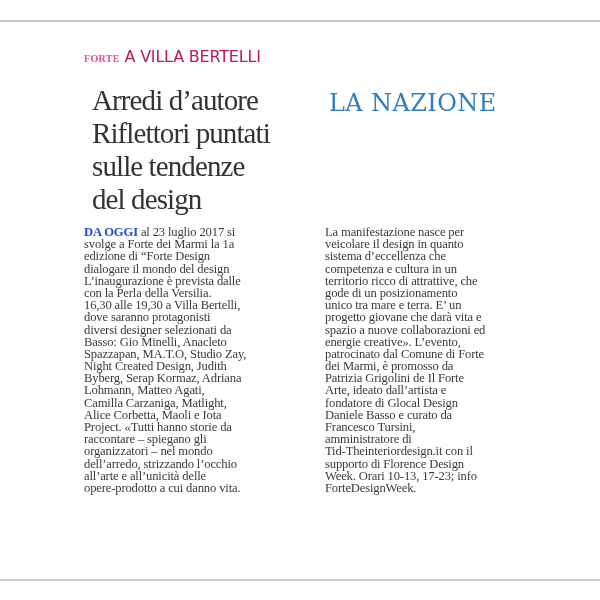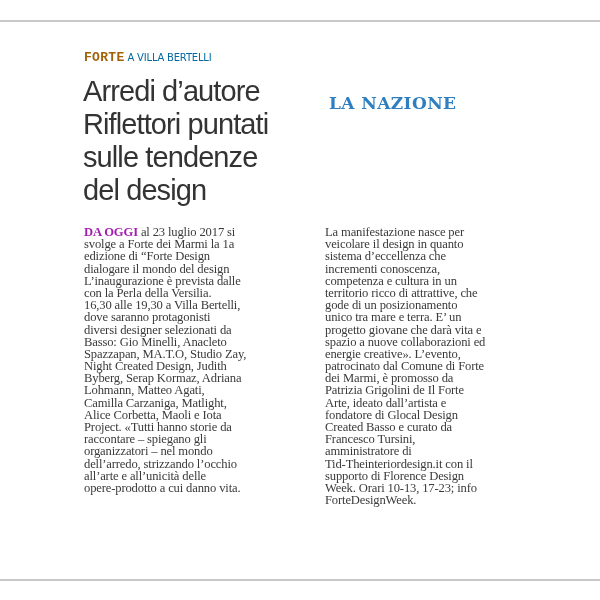--- a/index.html
+++ b/index.html
@@ -31,55 +31,55 @@
       left: 84px;
       top: 50px;
       font-family: "Liberation Sans", sans-serif;
       font-size: 13px;
       line-height: 14px;
       white-space: nowrap;
       color: #222;
       letter-spacing: 0.1px;
     }
     .kicker .kicker-accent {
-      color: #a16207;
+      color: #ec4899;
       font-weight: bold;
-      font-family: Liberation Mono, monospace;
-      font-size: 13px;
+      font-family: Liberation Serif, serif;
+      font-size: 10px;
       letter-spacing: 0.3px;
     }
     .kicker .kicker-rest {
       font-family: "DejaVu Sans", sans-serif;
-      font-size: 10px;
+      font-size: 16px;
       letter-spacing: -0.2px;
-      color: #0369a1;
+      color: #be185d;
     }
 
     .headline {
       position: absolute;
       left: 83px;
       top: 75px;
       width: 240px;
-      margin: 0;
-      font-family: Liberation Sans, sans-serif;
+      margin: 9px;
+      font-family: Liberation Serif, serif;
       font-weight: normal;
       font-size: 29px;
       line-height: 33px;
       letter-spacing: -0.9px;
       color: #333333;
     }
     .headline span { display: block; white-space: nowrap; }
 
     .logo {
       position: absolute;
       left: 329px;
       top: 92px;
       font-family: "DejaVu Serif", serif;
-      font-weight: bold;
-      font-size: 17px;
+      font-weight: normal;
+      font-size: 24px;
       line-height: 22px;
       color: #2f7fc0;
       letter-spacing: 0.4px;
       white-space: nowrap;
       text-align: center;
     }
 
     .column {
       position: absolute;
       top: 226px;
@@ -91,21 +91,21 @@
     }
     .column.left { left: 84px; width: 220px; }
     .column.right { left: 325px; width: 225px; }
     .column .line {
       display: block;
       white-space: nowrap;
       height: 12.2px;
     }
     .lead {
       font-weight: bold;
-      color: #a21caf;
+      color: #1d4ed8;
     }
   </style>
 </head>
 <body>
 
 <div class="page">
   <div class="rule top"></div>
 
   <div class="kicker">
     <span class="kicker-accent">FORTE</span><span class="kicker-rest"> A VILLA BERTELLI</span>
@@ -142,34 +142,33 @@
     <span class="line">organizzatori – nel mondo</span>
     <span class="line">dell’arredo, strizzando l’occhio</span>
     <span class="line">all’arte e all’unicità delle</span>
     <span class="line">opere-prodotto a cui danno vita.</span>
   </div>
 
   <div class="column right">
     <span class="line">La manifestazione nasce per</span>
     <span class="line">veicolare il design in quanto</span>
     <span class="line">sistema d’eccellenza che</span>
-    <span class="line">incrementi conoscenza,</span>
     <span class="line">competenza e cultura in un</span>
     <span class="line">territorio ricco di attrattive, che</span>
     <span class="line">gode di un posizionamento</span>
     <span class="line">unico tra mare e terra. E’ un</span>
     <span class="line">progetto giovane che darà vita e</span>
     <span class="line">spazio a nuove collaborazioni ed</span>
     <span class="line">energie creative». L’evento,</span>
     <span class="line">patrocinato dal Comune di Forte</span>
     <span class="line">dei Marmi, è promosso da</span>
     <span class="line">Patrizia Grigolini de Il Forte</span>
     <span class="line">Arte, ideato dall’artista e</span>
     <span class="line">fondatore di Glocal Design</span>
-    <span class="line">Created Basso e curato da</span>
+    <span class="line">Daniele Basso e curato da</span>
     <span class="line">Francesco Tursini,</span>
     <span class="line">amministratore di</span>
     <span class="line">Tid-Theinteriordesign.it con il</span>
     <span class="line">supporto di Florence Design</span>
     <span class="line">Week. Orari 10-13, 17-23; info</span>
     <span class="line">ForteDesignWeek.</span>
   </div>
 
   <div class="rule bottom"></div>
 </div>

